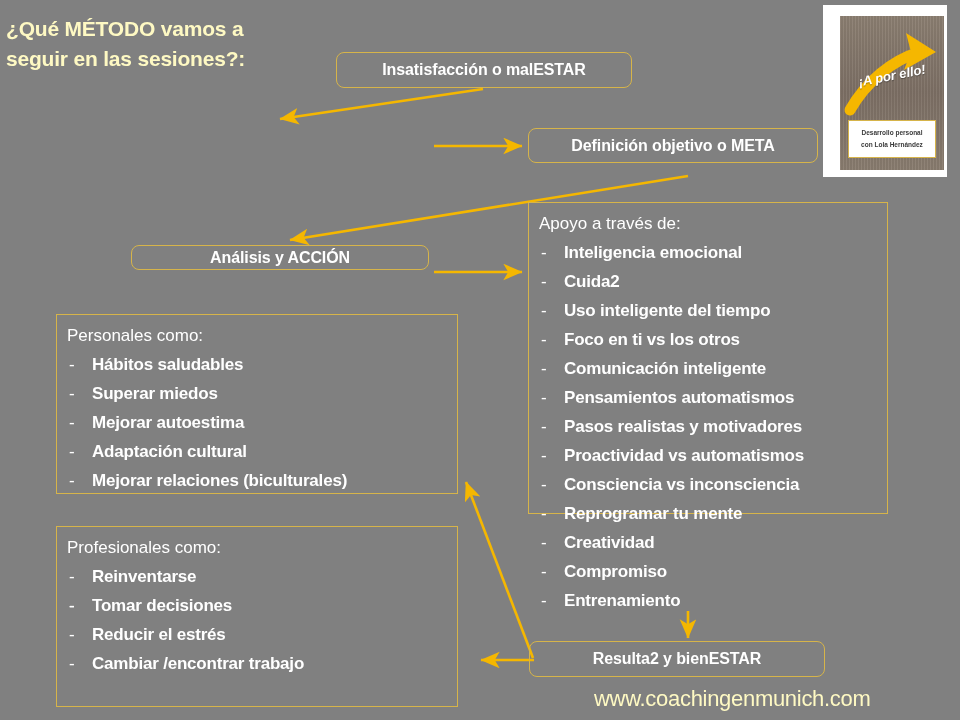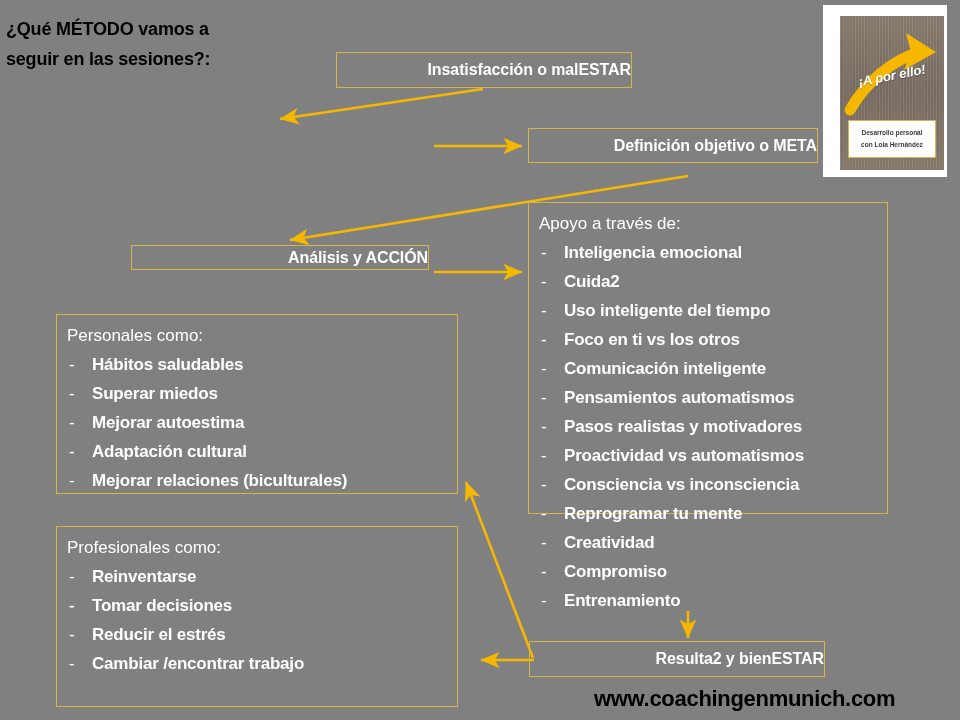--- a/index.html
+++ b/index.html
@@ -21,41 +21,42 @@
     height: 720px;
     background: #808080;
   }
 
   
   #title {
     position: absolute;
     left: 6px;
     top: 14px;
     width: 330px;
-    color: #000000;
-    font-size: 18px;
+    color: #fef9c3;
+    font-size: 21px;
     font-weight: bold;
     line-height: 30px;
     letter-spacing: -0.2px;
   }
 
   
   .obox {
     position: absolute;
     border: 1.5px solid #d6b44a;
     box-sizing: border-box;
     color: #ffffff;
   }
   .obox.center {
     display: flex;
     align-items: center;
-    justify-content: flex-end;
+    justify-content: center;
     font-size: 16px;
     font-weight: bold;
     letter-spacing: -0.1px;
+    border-radius: 8px;
   }
 
   #box-insatisfaccion { left: 336px; top: 52px;  width: 296px; height: 36px; }
   #box-escucha        { left: 131px; top: 128px; width: 298px; height: 35px; }
   #box-definicion     { left: 528px; top: 128px; width: 290px; height: 35px; }
   #box-analisis       { left: 131px; top: 245px; width: 298px; height: 25px; }
   #box-resulta2       { left: 529px; top: 641px; width: 296px; height: 36px; }
 
   
   .listbox {
@@ -163,23 +164,23 @@
     font-weight: bold;
     padding-top: 6px;
     line-height: 12px;
   }
 
   
   #website {
     position: absolute;
     left: 594px;
     top: 686px;
-    color: #000000;
+    color: #fef9c3;
     font-size: 22px;
-    font-weight: bold;
+    font-weight: normal;
     letter-spacing: -0.3px;
   }
 </style>
 </head>
 <body>
 
 <div id="slide">
 
   <div id="title">
     <div>¿Qué MÉTODO vamos a</div>

